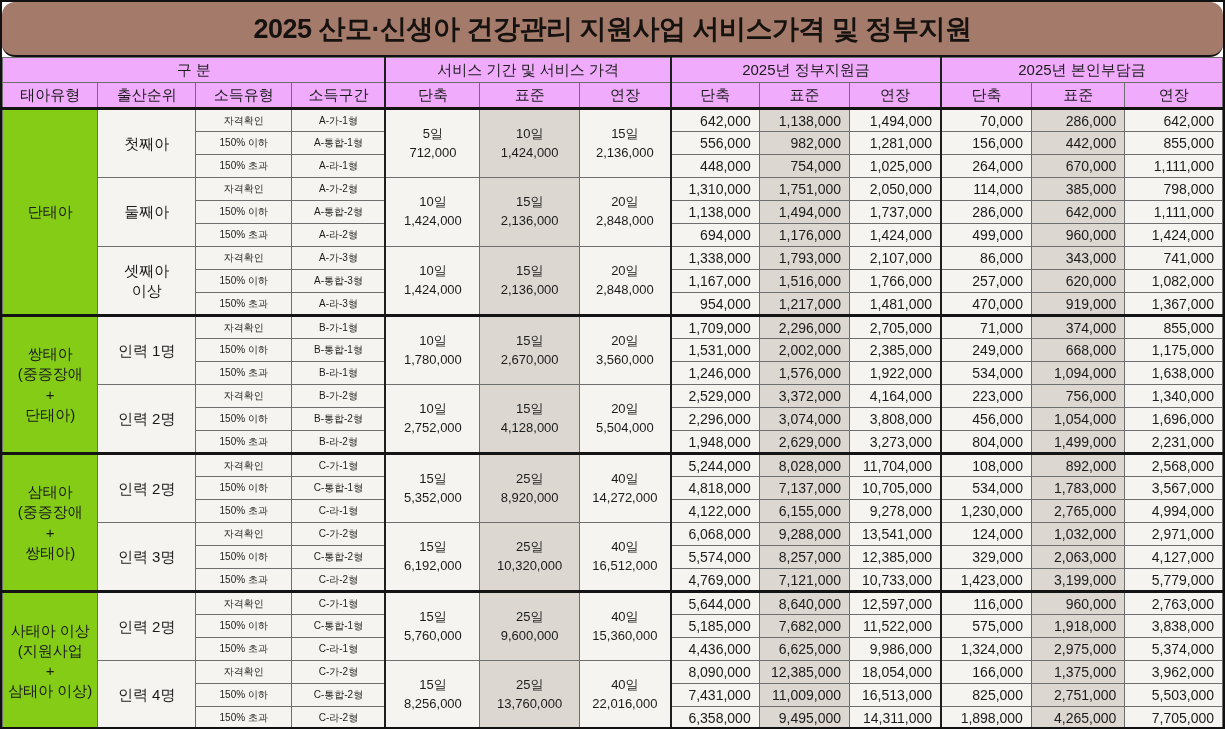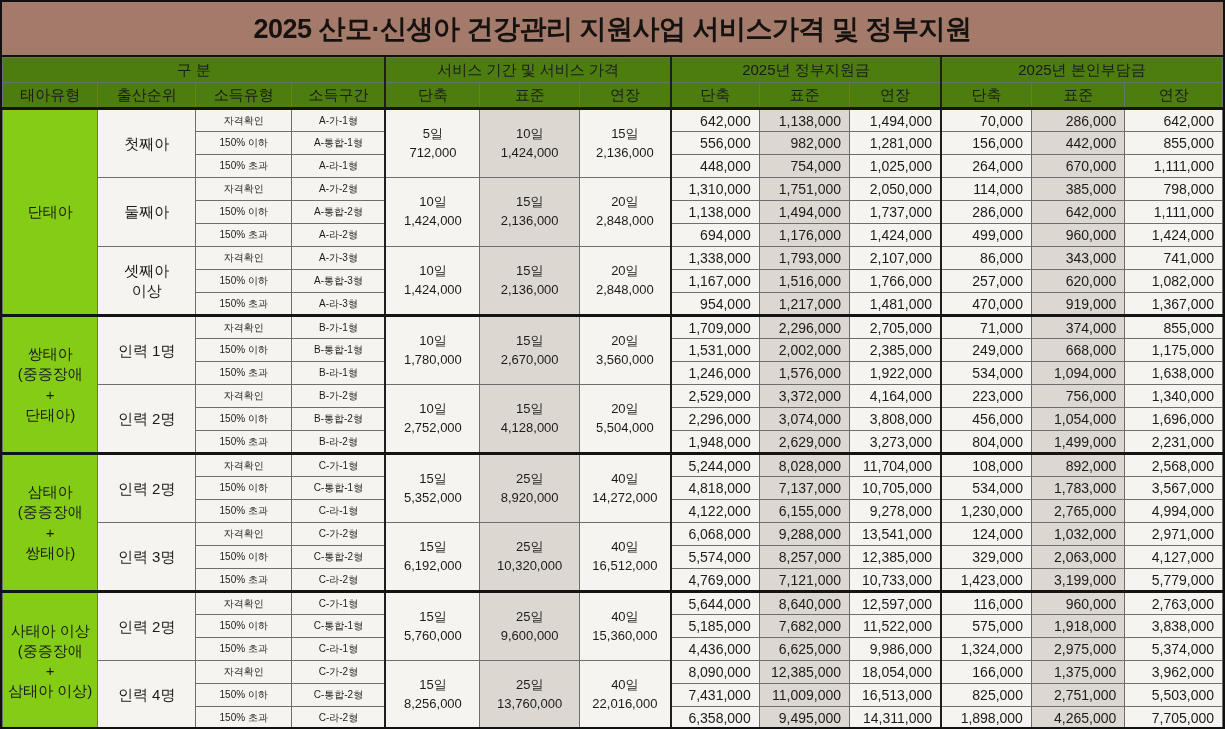--- a/index.html
+++ b/index.html
@@ -5,34 +5,34 @@
   html,body{margin:0;padding:0;background:#ffffff;}
   .page{
     width:1225px;height:729px;box-sizing:border-box;
     font-family:"Liberation Sans","DejaVu Sans",sans-serif;
     color:#1b1b1b;background:#fff;position:relative;overflow:hidden;
     border:2px solid #111;
   }
   .title-bar{
     height:53px;background:#a47a6a;border-bottom:2px solid #111;
     display:flex;align-items:center;justify-content:center;
-    font-size:27px;font-weight:bold;letter-spacing:-0.5px;color:#161210;
+    font-size:27px;font-weight:bold;letter-spacing:-0.5px;color:#161210;border-radius:13px;
   }
   table.grid{
     width:100%;height:calc(100% - 55px);
     border-collapse:collapse;table-layout:fixed;
     font-size:14px;
   }
   .grid th,.grid td{
     border:1px solid #6e6e6e;
     padding:0;overflow:hidden;white-space:nowrap;
     background:#f6f4f0;text-align:center;vertical-align:middle;
   }
   .grid thead th{
-    background:#4d7c0f;font-weight:normal;font-size:15px;height:24px;
+    background:#f0abfc;font-weight:normal;font-size:15px;height:24px;
   }
   .grid tbody tr{height:23px;}
   
   tr.group-start th, tr.group-start td{border-top:3px solid #141414;}
   tr.sub-start td{border-top:1px solid #4c4c4c;}
   td.secL, th.secL{border-left:2px solid #1e1e1e;}
   
   td.fetus{font-size:15px;white-space:pre-line;line-height:1.35;background:#84cc16;}
   td.order{font-size:15px;white-space:pre-line;line-height:1.3;}
   td.itype,td.bracket{font-size:10px;}
@@ -392,21 +392,21 @@
           <td class="bracket">C-라-2형</td>
           <td class="money secL">4,769,000</td>
           <td class="money shade">7,121,000</td>
           <td class="money">10,733,000</td>
           <td class="money secL">1,423,000</td>
           <td class="money shade">3,199,000</td>
           <td class="money">5,779,000</td>
         </tr>
         <tr class="group-start">
           <td class="fetus" rowspan="6">사태아 이상
-(중증장애
+(지원사업
 +
 삼태아 이상)</td>
           <td class="order" rowspan="3">인력 2명</td>
           <td class="itype">자격확인</td>
           <td class="bracket">C-가-1형</td>
           <td class="svc secL" rowspan="3">
             <span class="d">15일</span>
             <span class="p">5,760,000</span>
           </td>
           <td class="svc shade" rowspan="3">

